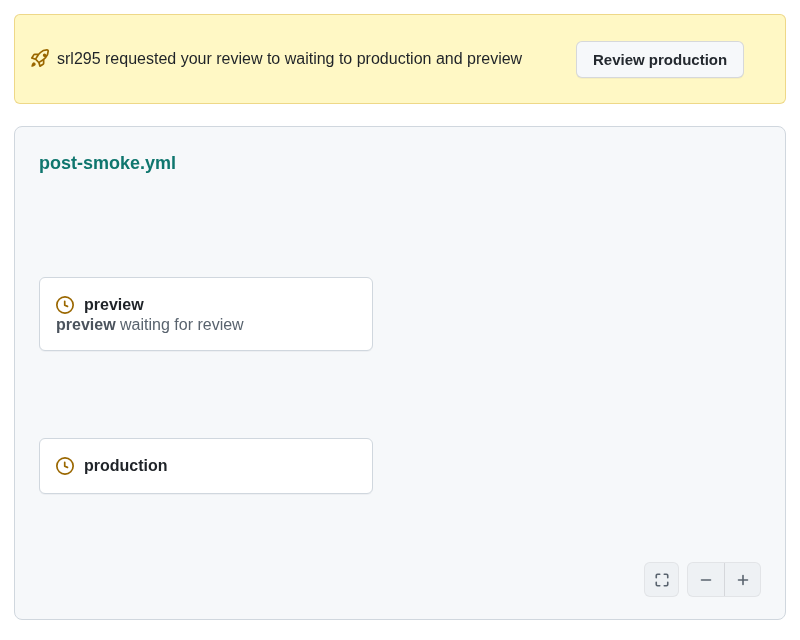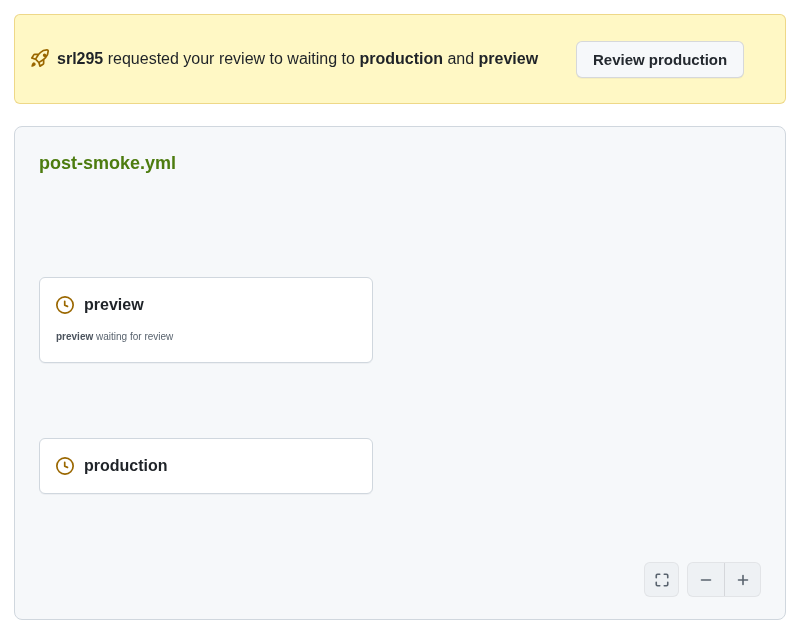--- a/index.html
+++ b/index.html
@@ -23,21 +23,21 @@
     height: 90px;
   }
   .banner-text {
     flex: 1;
     padding-right: 16px;
     font-size: 16px;
     line-height: 26px;
     color: #1f2328;
     max-width: 545px;
   }
-  .banner-text .bold { font-weight: 700; }
+  .banner-text .bold { font-weight: 400; }
   .rocket {
     vertical-align: -3px;
     margin-right: 8px;
   }
   .btn {
     background: #f6f8fa;
     border: 1px solid rgba(31,35,40,0.15);
     border-radius: 6px;
     color: #24292f;
     font-family: inherit;
@@ -57,21 +57,21 @@
     margin-top: 22px;
     height: 494px;
     background: #f6f8fa;
     border: 1px solid #d0d7de;
     border-radius: 8px;
     padding: 24px;
   }
   .wf-title {
     font-size: 18px;
     font-weight: 700;
-    color: #4d7c0f;
+    color: #0f766e;
     line-height: 24px;
   }
   .wf-trigger {
     margin-top: 4px;
     font-size: 14px;
     color: #59636e;
     line-height: 18px;
   }
 
   .job-card {
@@ -92,22 +92,21 @@
     align-items: center;
     gap: 10px;
   }
   .job-name {
     font-size: 16px;
     font-weight: 700;
     color: #1f2328;
     line-height: 22px;
   }
   .job-status {
-    margin-top: 12px;
-    font-size: 10px;
+    font-size: 16px;
     color: #59636e;
     line-height: 18px;
   }
   .job-status .env { font-weight: 600; color: #4b535d; }
 
   
   .controls {
     position: absolute;
     right: 24px;
     bottom: 22px;

